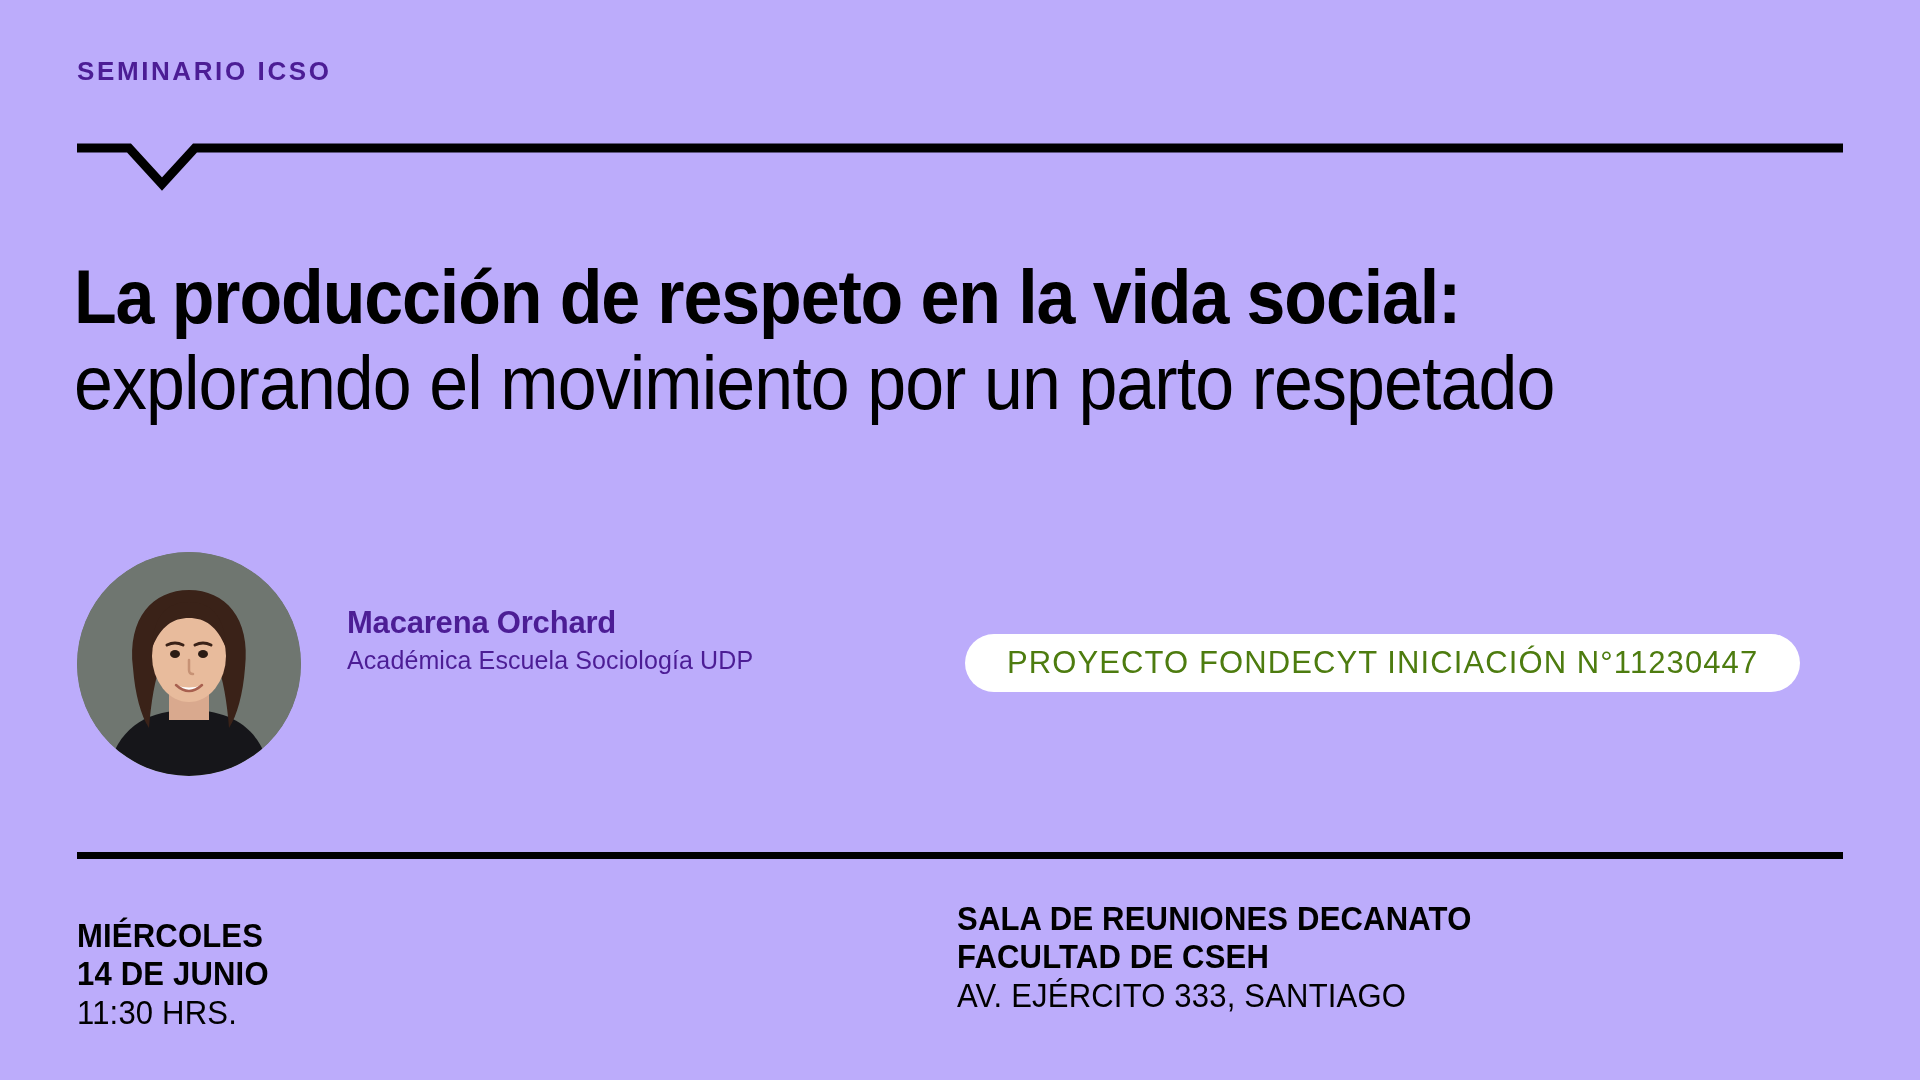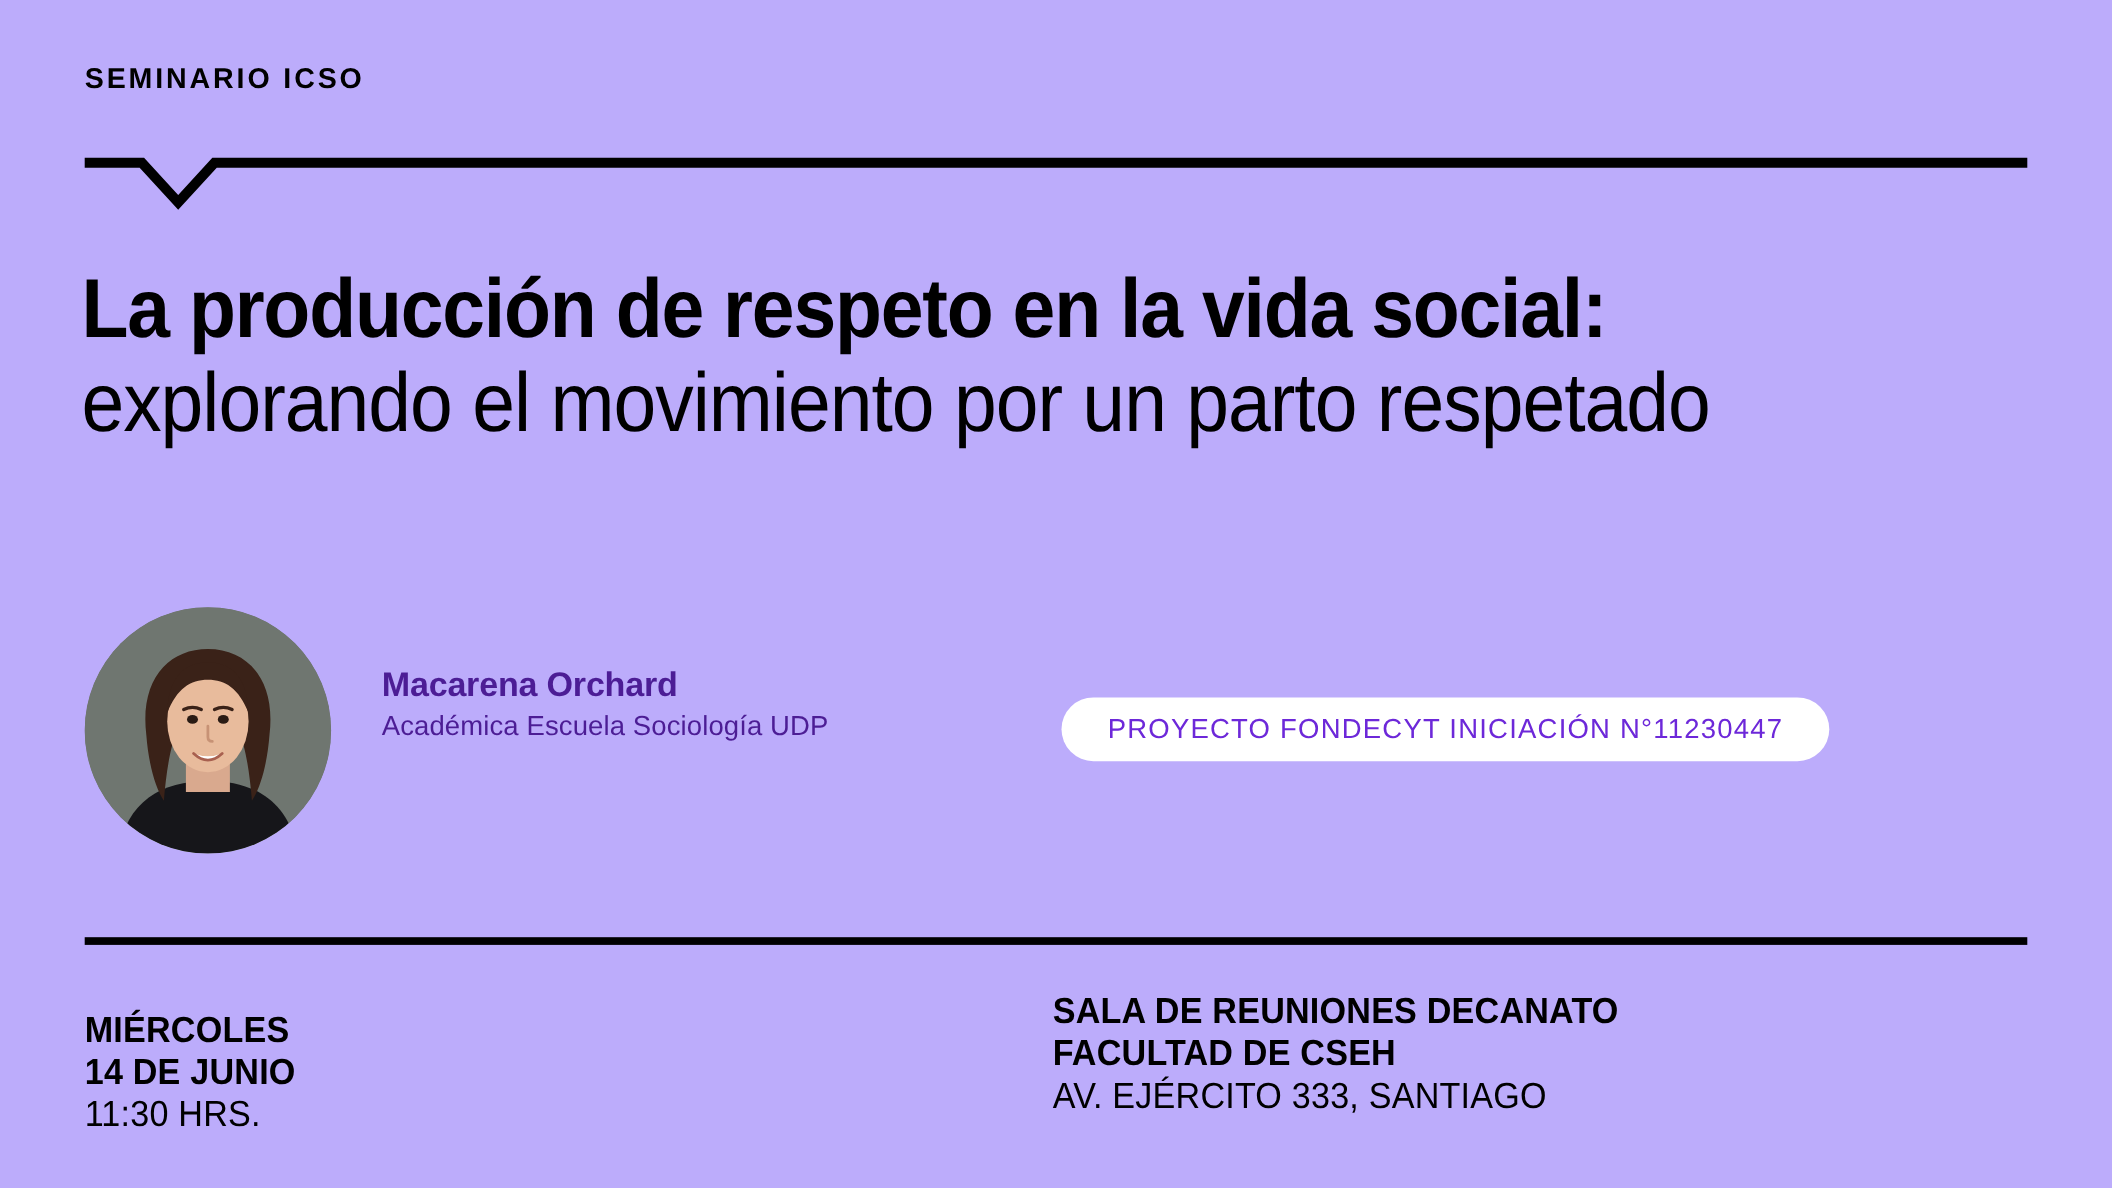--- a/index.html
+++ b/index.html
@@ -23,21 +23,21 @@
   }
 
   
   .kicker {
     position: absolute;
     left: 77px;
     top: 58px;
     font-size: 26px;
     font-weight: 700;
     letter-spacing: 2.6px;
-    color: #000000;
+    color: #4c1d95;
     text-transform: uppercase;
     line-height: 1;
     white-space: nowrap;
   }
 
   
   .notch-rule {
     position: absolute;
     left: 77px;
     top: 140px;
@@ -48,21 +48,21 @@
     display: block;
     width: 100%;
     height: 100%;
     overflow: visible;
   }
 
   
   .title-block {
     position: absolute;
     left: 74px;
-    top: 244px;
+    top: 260px;
     width: 1790px;
   }
   .title-line {
     color: #000000;
     line-height: 0.98;
     white-space: nowrap;
     font-family: "Liberation Sans Narrow", "Liberation Sans", sans-serif;
     transform-origin: left center;
   }
   .title-line--bold {
@@ -133,24 +133,24 @@
     height: 58px;
     display: flex;
     align-items: center;
     justify-content: center;
     padding: 0 42px;
     background: #ffffff;
     border-radius: 29px;
     box-sizing: border-box;
   }
   .project-pill span {
-    font-size: 25px;
+    font-size: 31px;
     font-weight: 400;
     letter-spacing: 1.1px;
-    color: #6d28d9;
+    color: #4d7c0f;
     white-space: nowrap;
     text-transform: uppercase;
   }
 
   
   .bottom-rule {
     position: absolute;
     left: 77px;
     top: 852px;
     width: 1766px;

